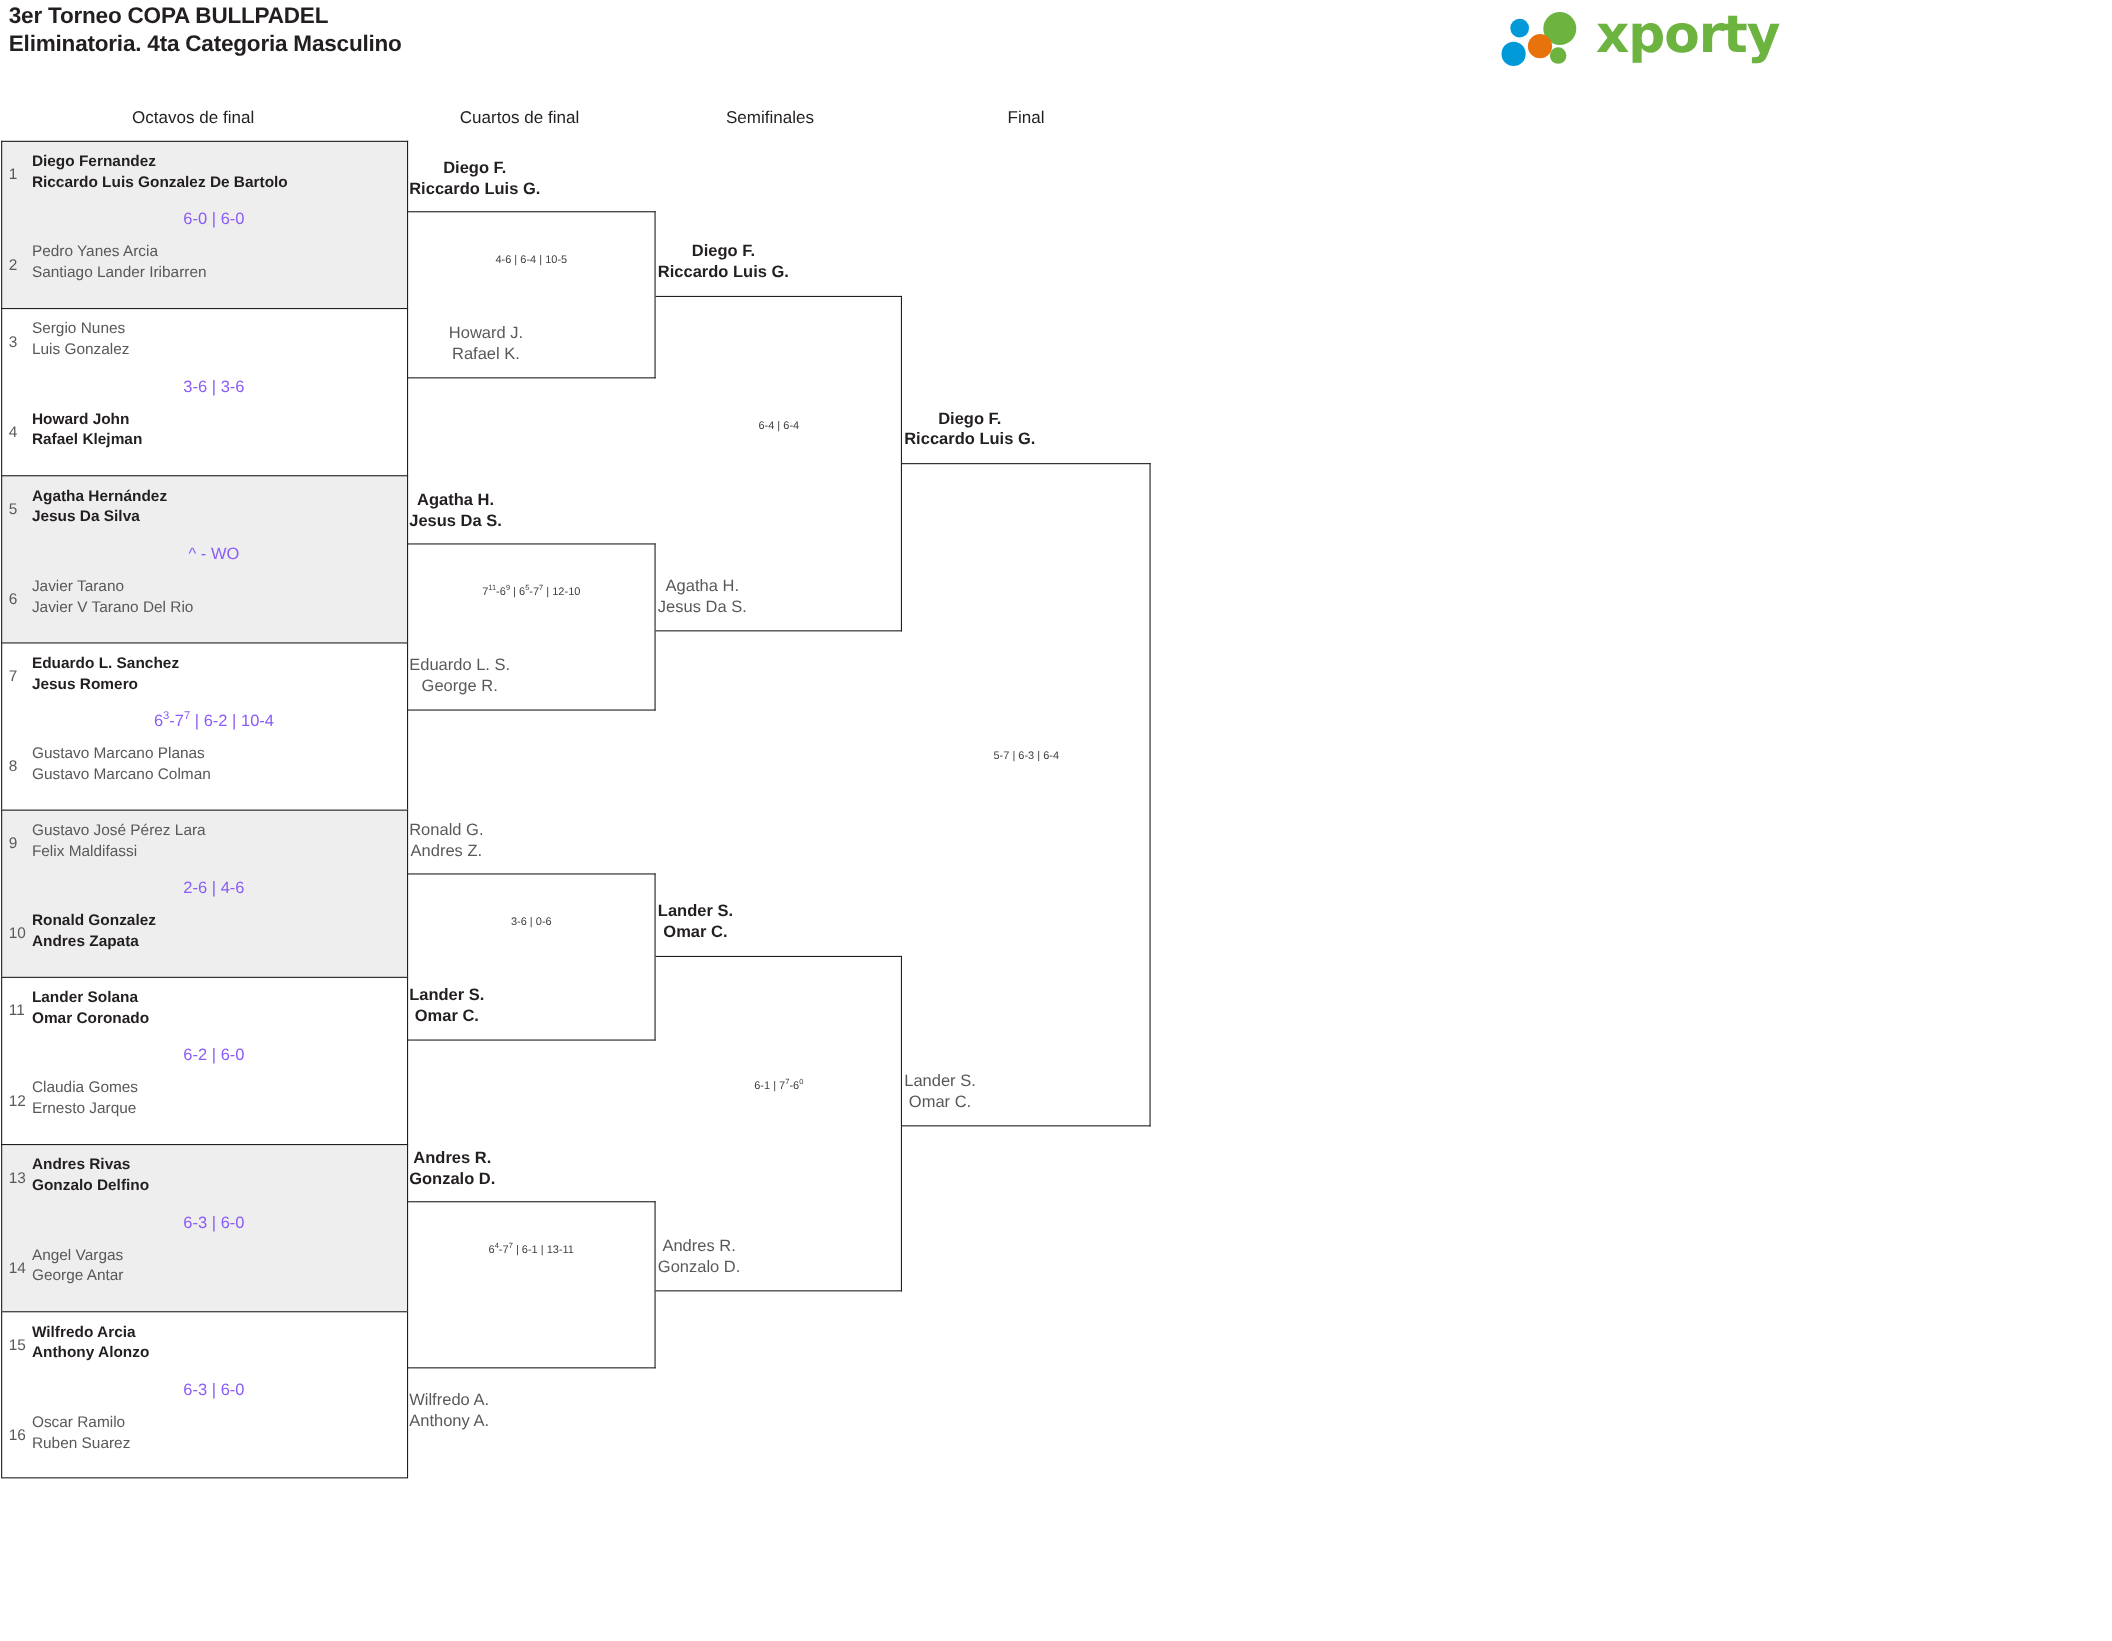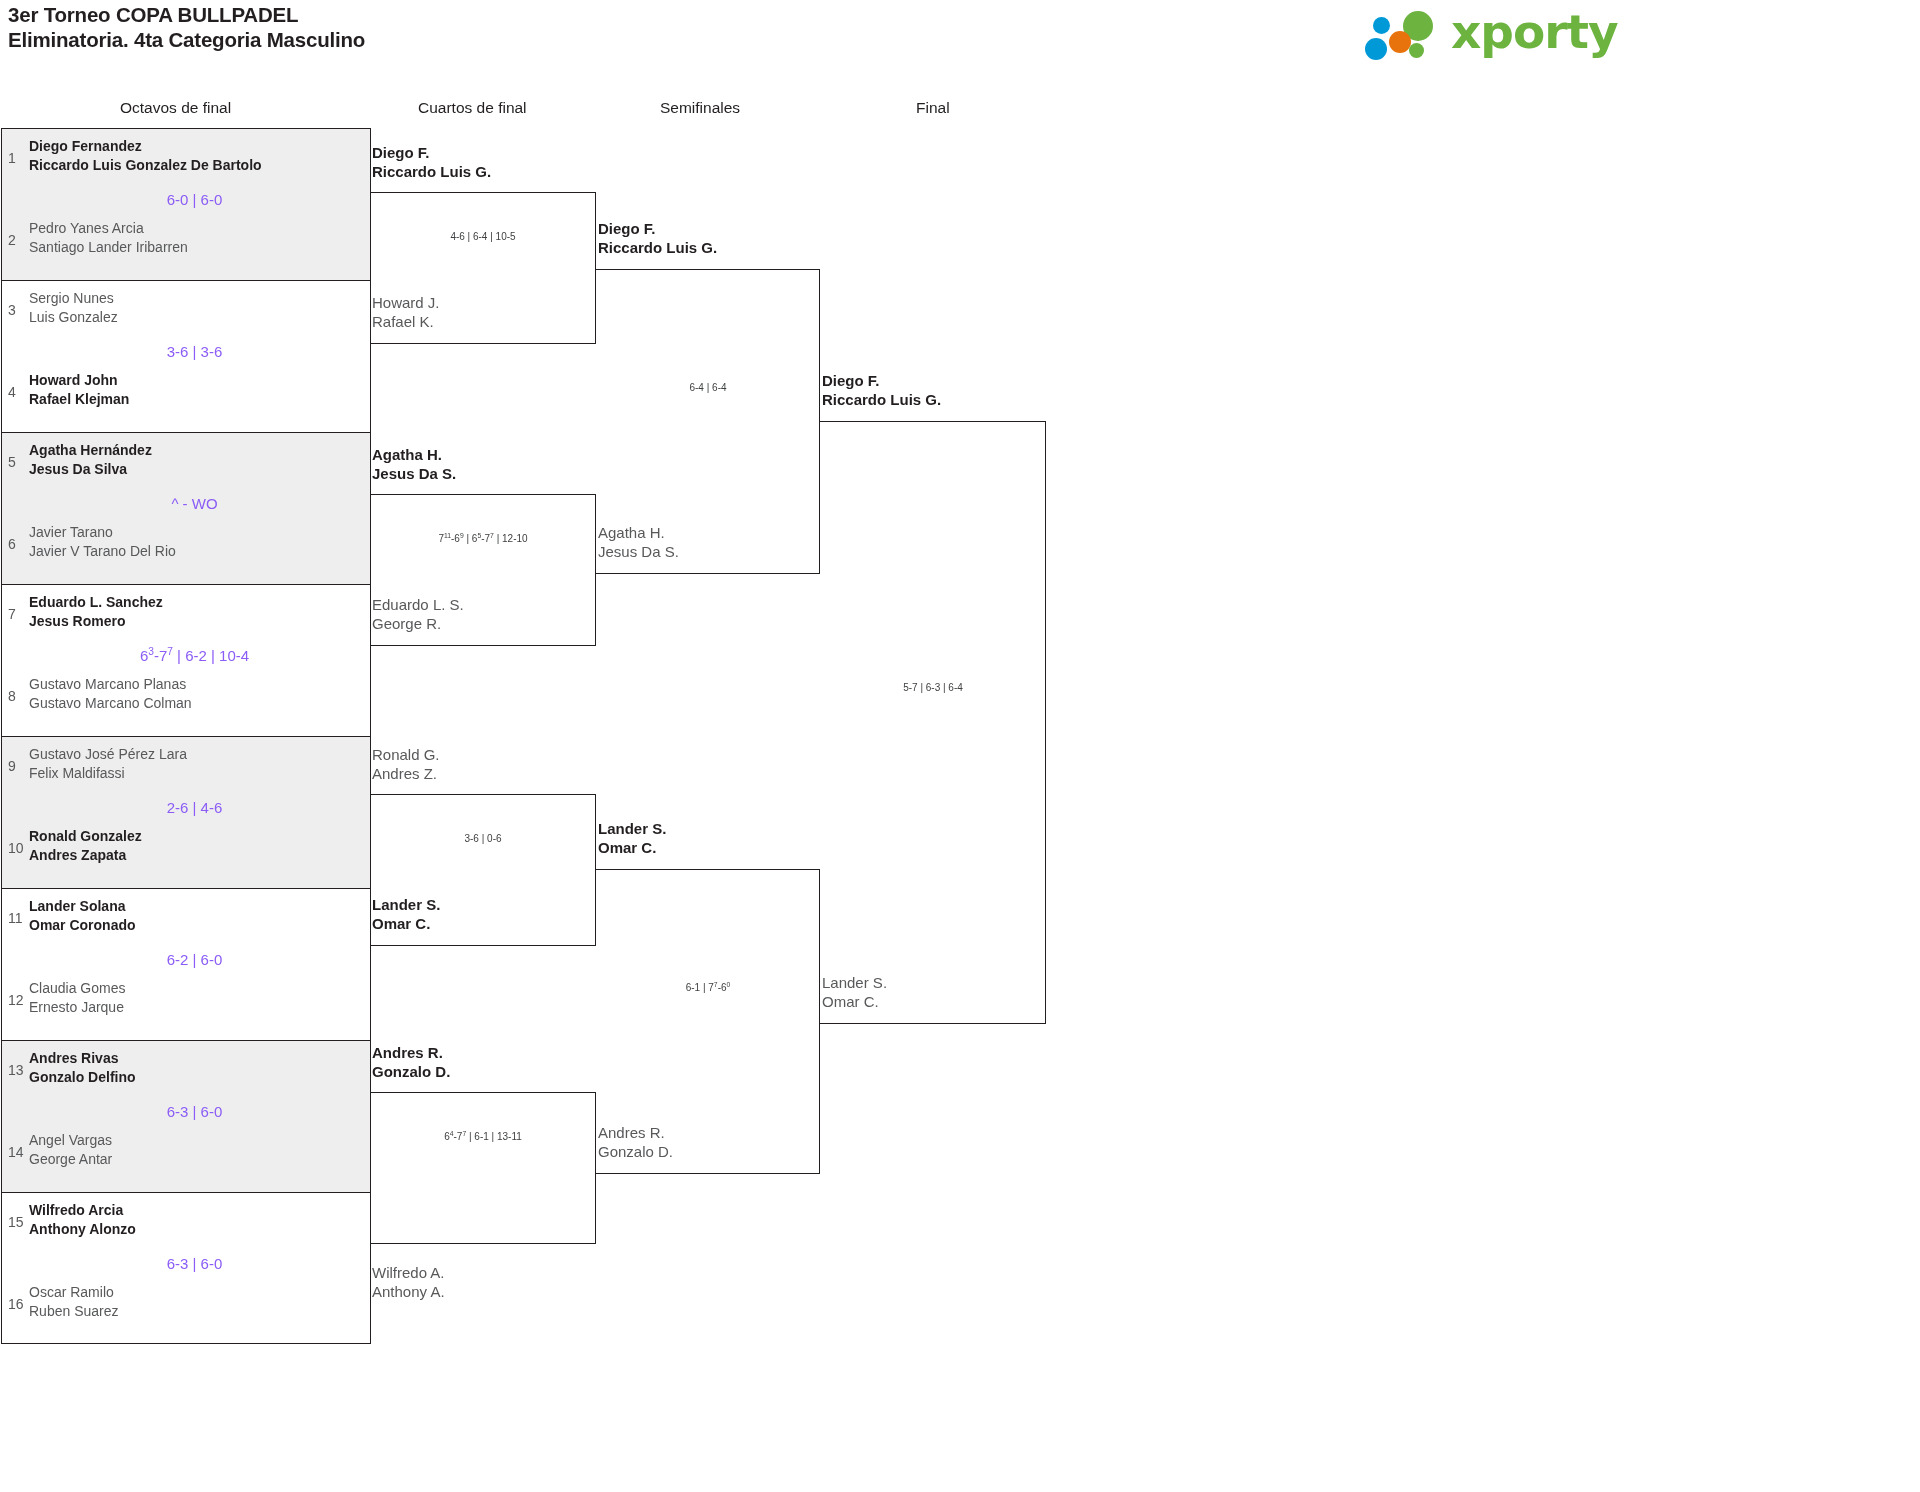--- a/index.html
+++ b/index.html
@@ -44,21 +44,21 @@
   .team .p{display:block;}
   .win{color:#231f20;font-weight:bold;}
   .lose{color:#58595b;font-weight:normal;}
 
   .r1-score{position:absolute;left:17px;right:0;top:62px;text-align:center;
             font-size:15px;color:#8b5cf6;}
 
   
   .box{position:absolute;box-sizing:border-box;border:1.6px solid #231f20;}
   .lbl{position:absolute;font-size:15px;line-height:19px;white-space:nowrap;}
-  .lbl .p{display:block;}
+  .lbl .p{display:block;text-align:center;}
   .score{position:absolute;font-size:10px;color:#3f4042;text-align:center;white-space:nowrap;}
 
   sup{font-size:0.68em;vertical-align:super;line-height:0;}
 </style>
 </head>
 <body>
 
 <div id="root">
 
   <div class="title-block">
@@ -188,21 +188,21 @@
         <div class="r1-score">6-3 | 6-0</div>
       </div>
     </div>
 
   <div class="lbl win" style="left:372px;top:143px;" id="r2-0-top">
       <span class="p">Diego F.</span>
       <span class="p">Riccardo Luis G.</span>
     </div>
   <div class="box" style="left:370px;top:192px;width:226px;height:152px;border-left:none;"></div>
   <div class="score" style="left:370px;top:231px;width:226px;" id="r2-0-score">4-6 | 6-4 | 10-5</div>
-  <div class="lbl lose" style="left:372px;top:293px;" id="r2-0-bot">
+  <div class="lbl lose" style="left:372px;top:293px;padding-left:36px;" id="r2-0-bot">
       <span class="p">Howard J.</span>
       <span class="p">Rafael K.</span>
     </div>
 
   <div class="lbl win" style="left:372px;top:445px;" id="r2-1-top">
       <span class="p">Agatha H.</span>
       <span class="p">Jesus Da S.</span>
     </div>
   <div class="box" style="left:370px;top:494px;width:226px;height:152px;border-left:none;"></div>
   <div class="score" style="left:370px;top:533px;width:226px;" id="r2-1-score">7<sup>11</sup>-6<sup>9</sup> | 6<sup>5</sup>-7<sup>7</sup> | 12-10</div>

